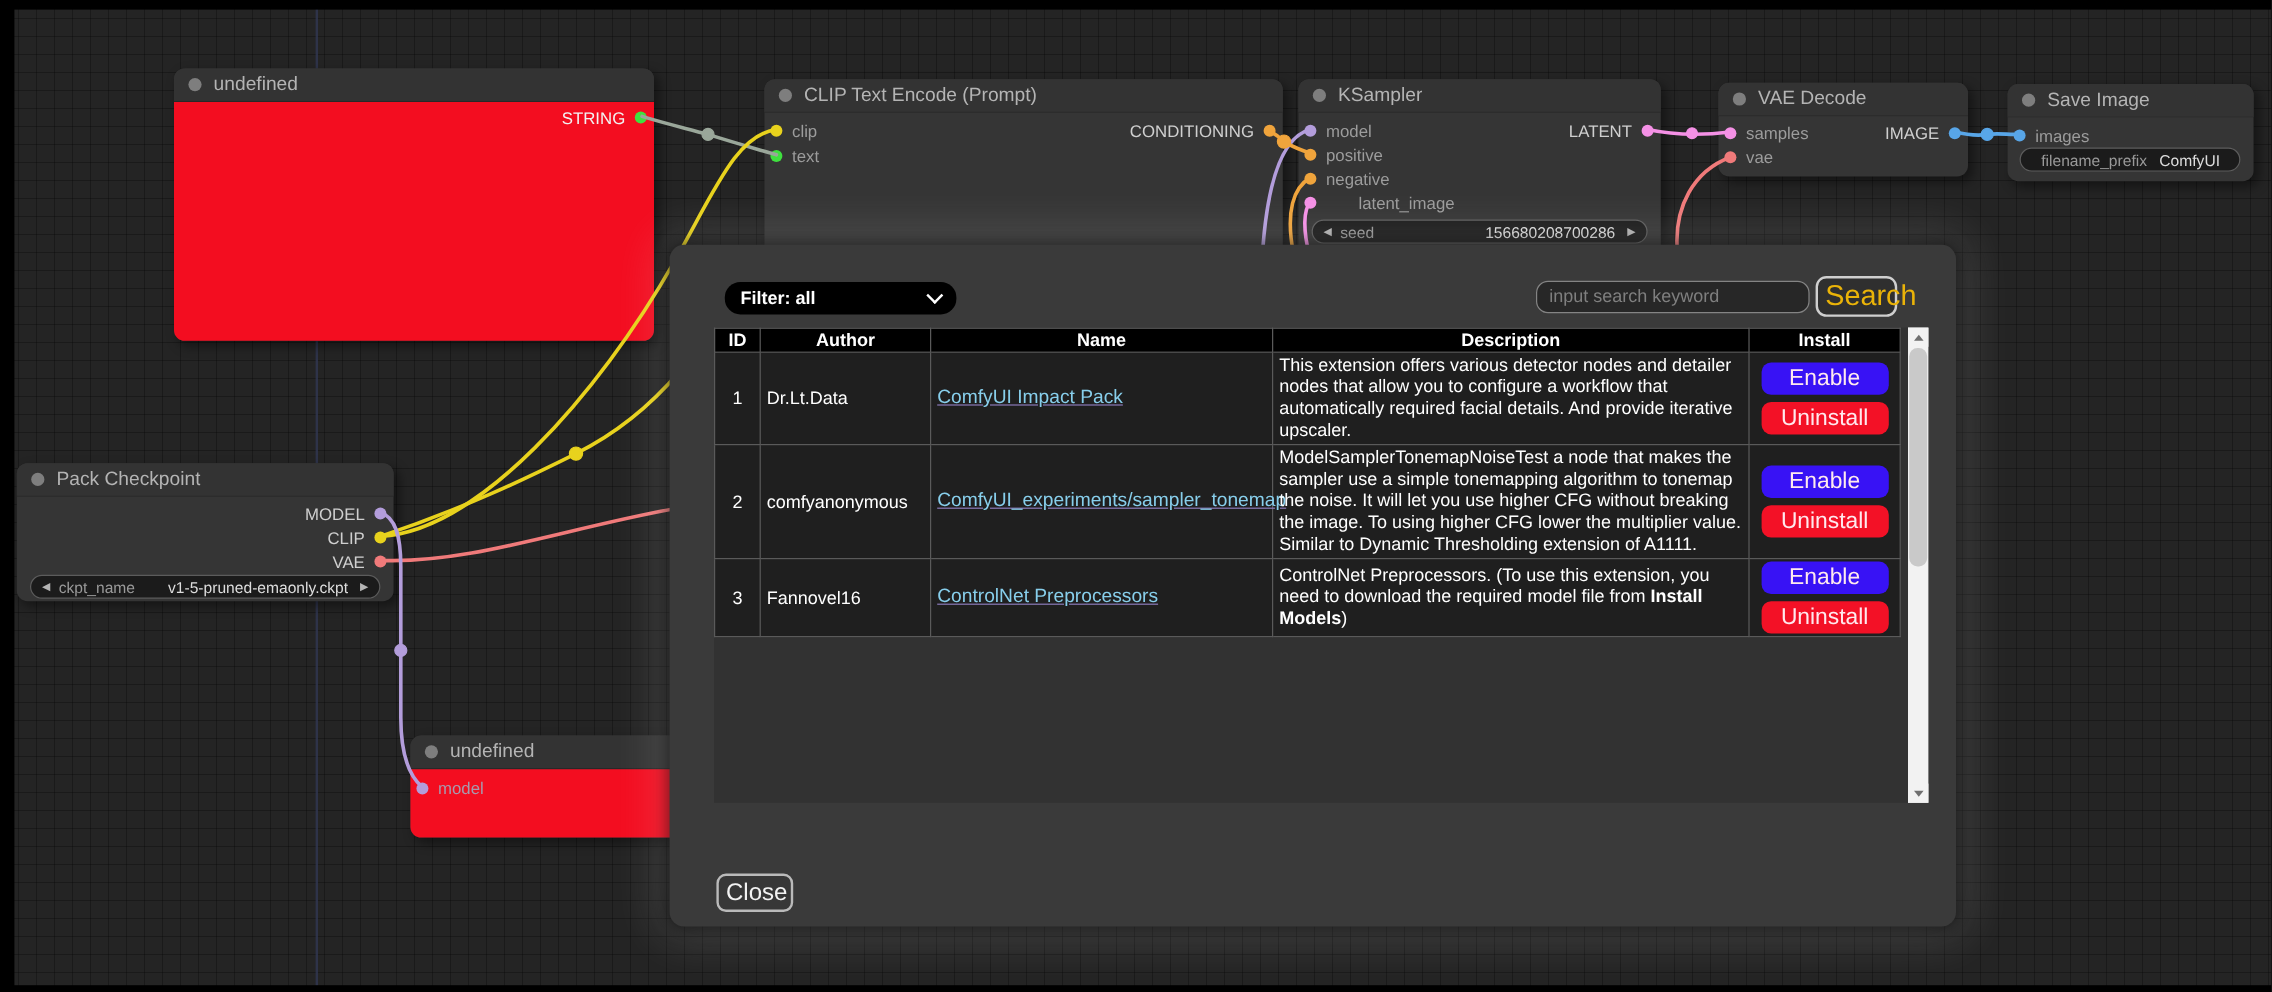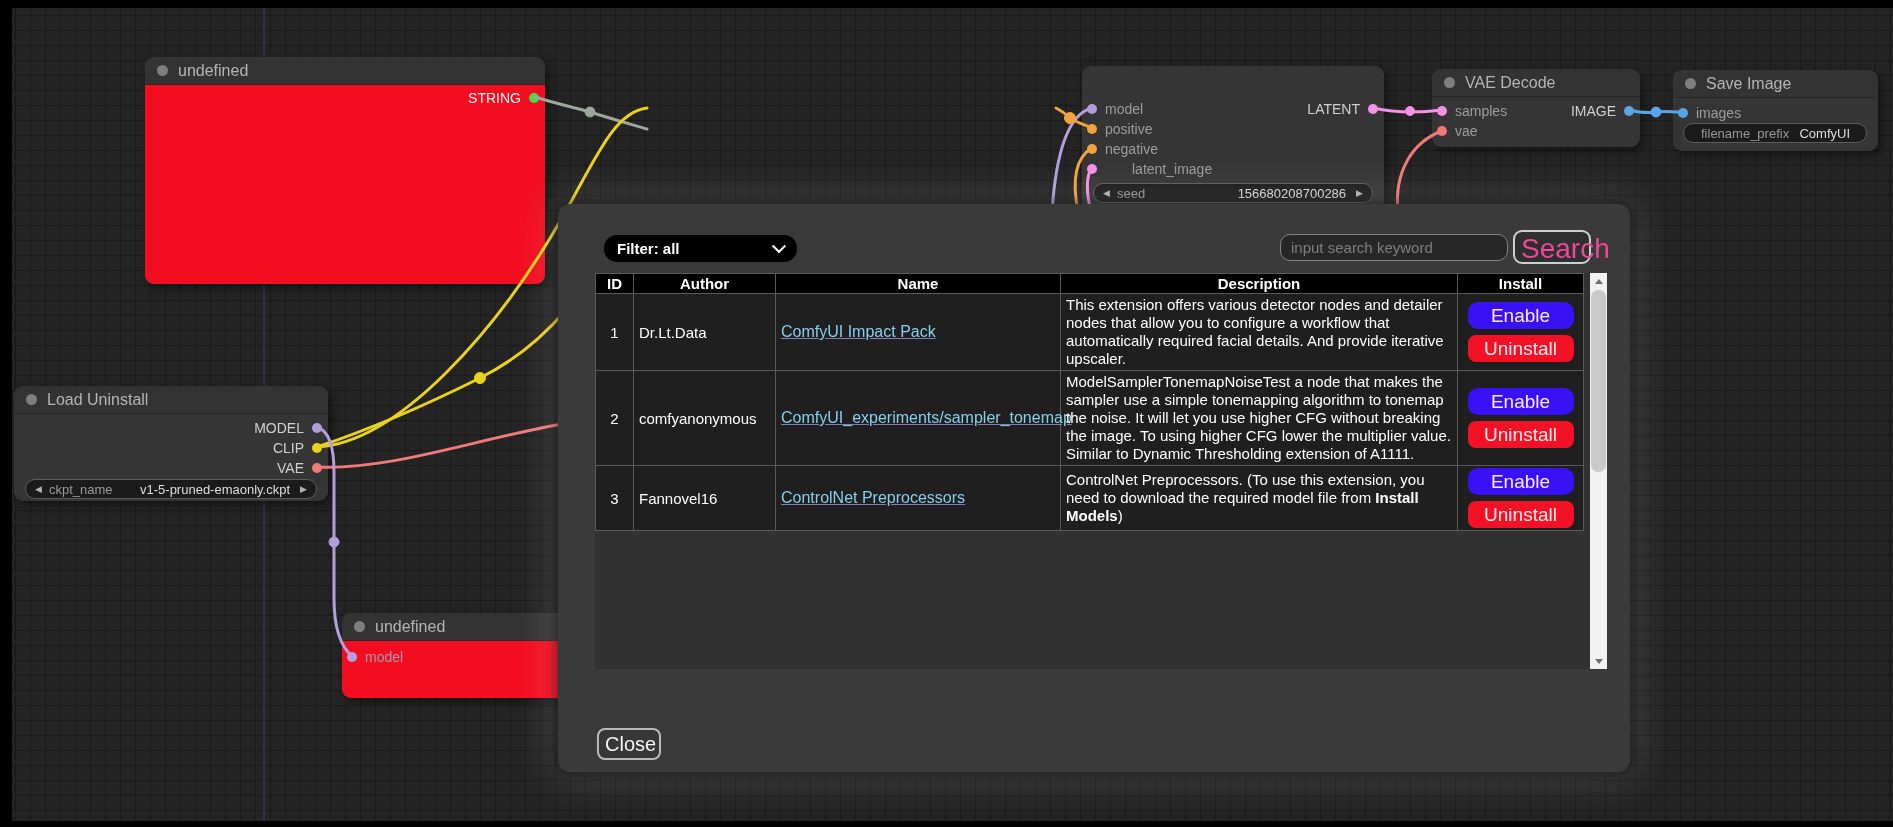--- a/index.html
+++ b/index.html
@@ -64,37 +64,37 @@
   .modal{position:absolute;left:558px;top:204px;width:1072px;height:568px;background:#3a3a3a;border-radius:12px;
     box-shadow:0 0 12px 2px rgba(0,0,0,.5),0 0 38px 10px rgba(235,235,235,.16);z-index:10;}
   .filter{position:absolute;left:46px;top:31px;width:193px;height:27px;background:#000;border-radius:13px;
     color:#fff;font-size:15px;display:flex;align-items:center;padding:0 13px;box-sizing:border-box;cursor:pointer;font-weight:bold;}
   .chev{margin-left:auto;width:8px;height:8px;border-right:2px solid #fff;border-bottom:2px solid #fff;
     transform:rotate(45deg) translate(-2px,-2px);}
   .search-input{position:absolute;left:722px;top:30px;width:228px;height:27px;background:#272727;
     border:1px solid #848484;border-radius:10px;color:#cccccc;padding:0 10px;font-size:15px;box-sizing:border-box;
     font-family:"Liberation Sans",sans-serif;}
   .search-input::placeholder{color:#7f7f7f;}
-  .search-btn{position:absolute;left:955px;top:26px;width:78px;height:34px;background:#2f2f2f;
-    border:2px solid #cfcfcf;border-radius:9px;color:#ec4899;font-size:28px;cursor:pointer;
+  .search-btn{position:absolute;left:955px;top:26px;width:68px;height:34px;background:#2f2f2f;
+    border:2px solid #cfcfcf;border-radius:9px;color:#eab308;font-size:24px;cursor:pointer;
     font-family:"Liberation Sans",sans-serif;}
   .tablewrap{position:absolute;left:37px;top:69px;width:1012px;height:396px;background:#323232;}
   table.ext{border-collapse:collapse;table-layout:fixed;width:988px;background:#1f1f1f;color:#fff;}
   table.ext th{background:#000;color:#fff;font-weight:bold;font-size:15px;height:19px;padding:0;
     border:1px solid #5a5a5a;}
   table.ext td{border:1px solid #5a5a5a;font-size:15px;padding:2px 5px;vertical-align:middle;}
   td.c-id{text-align:center;}
   td.c-desc{line-height:18px;padding:3px 6px;}
   a.ext-link{color:var(--link-blue);font-weight:normal;font-size:16px;text-decoration:underline;
     text-decoration-color:#8a7ab8;cursor:pointer;}
   td.c-install{padding:4px 0;}
   .btncol{display:flex;flex-direction:column;align-items:center;gap:6px;}
   .btn-enable,.btn-uninstall{width:106px;height:27px;border:none;border-radius:8px;color:#ffe9ee;font-size:19px;
     cursor:pointer;font-family:"Liberation Sans",sans-serif;line-height:25px;}
-  .btn-enable{background:var(--enable-bg);border-radius:10px;}
+  .btn-enable{background:var(--enable-bg);}
   .btn-uninstall{background:var(--uninstall-bg);}
   
   .sb{position:absolute;right:0;top:0;width:17px;height:396px;background:#f2f2f2;}
   .sb-btn{position:absolute;left:0;width:17px;height:16px;background:#f2f2f2;display:flex;align-items:center;justify-content:center;cursor:pointer;}
   .sb-btn.up{top:0;} .sb-btn.down{bottom:0;}
   .tri-up{width:0;height:0;border-left:4px solid transparent;border-right:4px solid transparent;border-bottom:5px solid #6f6f6f;}
   .tri-down{width:0;height:0;border-left:4px solid transparent;border-right:4px solid transparent;border-top:5px solid #6f6f6f;}
   .sb-thumb{position:absolute;left:1px;top:17px;width:15px;height:182px;background:#c9c9c9;border-radius:7px;cursor:pointer;}
   .close-btn{position:absolute;left:39px;top:524px;width:64px;height:32px;background:#373737;
     border:2px solid #bababa;border-radius:8px;color:#f2f2f2;font-size:20px;cursor:pointer;
@@ -112,22 +112,44 @@
       <span class="title-dot"></span>
       <span class="node-title">undefined</span>
     </div>
     <div class="node-body"></div>
     <div class="port out" style="top:32px;color:#f2f2f2;">
       <span class="pdot dot-string"></span>
       <span>STRING</span>
     </div>
   </div>
 
+  <div class="node" style="left:637px;top:66px;width:432px;height:180px;">
+    <div class="node-header">
+      <span class="title-dot"></span>
+      <span class="node-title">CLIP Text Encode (Prompt)</span>
+    </div>
+    <div class="port in" style="top:34px;">
+      <span class="pdot dot-clip"></span>
+      <span>clip</span>
+    </div>
+    <div class="port in" style="top:55px;">
+      <span class="pdot dot-string"></span>
+      <span>text</span>
+    </div>
+    <div class="port out" style="top:34px;">
+      <span class="pdot dot-cond"></span>
+      <span>CONDITIONING</span>
+    </div>
+  </div>
 
   <div class="node" style="left:1082px;top:66px;width:302px;height:160px;">
+    <div class="node-header">
+      <span class="title-dot"></span>
+      <span class="node-title">KSampler</span>
+    </div>
     <div class="port in" style="top:34px;">
       <span class="pdot dot-model"></span>
       <span>model</span>
     </div>
     <div class="port in" style="top:54px;">
       <span class="pdot dot-cond"></span>
       <span>positive</span>
     </div>
     <div class="port in" style="top:74px;">
       <span class="pdot dot-cond"></span>
@@ -179,21 +201,21 @@
     </div>
     <div class="widget noarrow" style="left:10px;right:11px;top:53px;">
       <span class="wname">filename_prefix</span>
       <span class="wvalue">ComfyUI</span>
     </div>
   </div>
 
   <div class="node" style="left:14px;top:386px;width:314px;height:115px;">
     <div class="node-header">
       <span class="title-dot"></span>
-      <span class="node-title">Load Uninstall</span>
+      <span class="node-title">Pack Checkpoint</span>
     </div>
     <div class="port out" style="top:33px;">
       <span class="pdot dot-model"></span>
       <span>MODEL</span>
     </div>
     <div class="port out" style="top:53px;">
       <span class="pdot dot-clip"></span>
       <span>CLIP</span>
     </div>
     <div class="port out" style="top:73px;">

